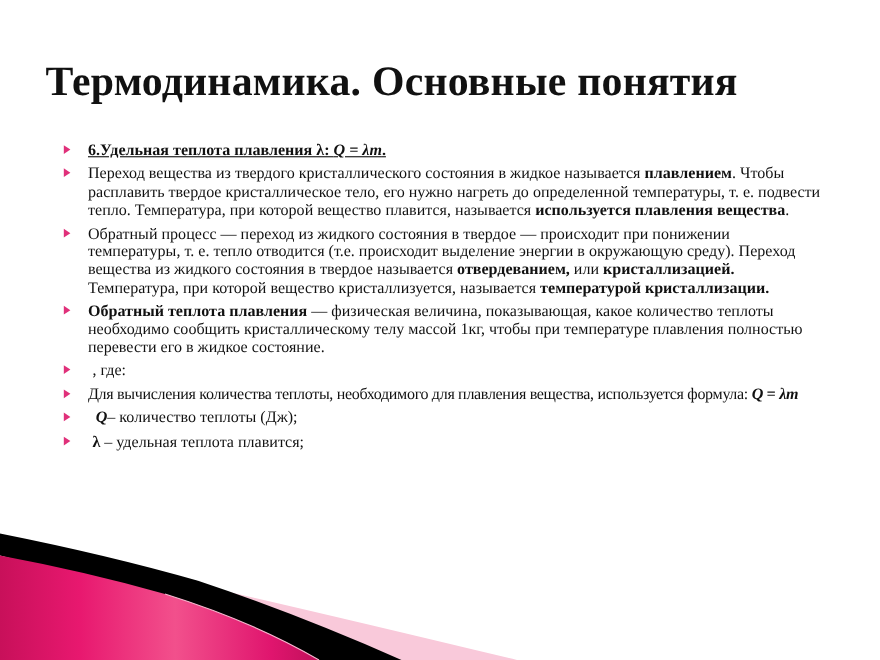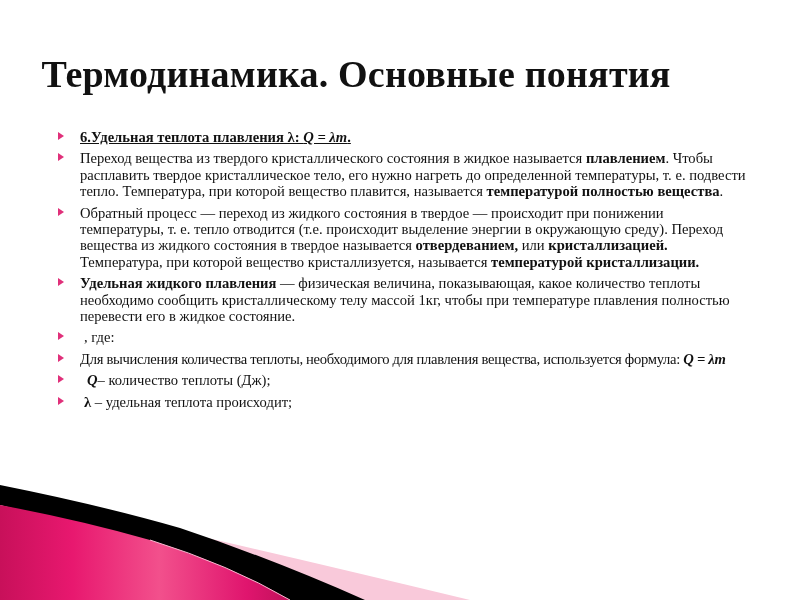--- a/index.html
+++ b/index.html
@@ -24,51 +24,51 @@
 
 <div class="content">
 
   <div class="item">
     <span class="bullet"></span>
     <span class="u b">6.Удельная теплота плавления λ: </span><span class="u b i">Q = λm</span><span class="u b">.</span>
   </div>
 
   <div class="item">
     <span class="bullet"></span>
-    <span>Переход вещества из твердого кристаллического состояния в жидкое называется </span><b>плавлением</b><span>. Чтобы расплавить твердое кристаллическое тело, его нужно нагреть до определенной температуры, т. е. подвести тепло. Температура, при которой вещество плавится, называется </span><b>температурой полностью вещества</b><span>.</span>
+    <span>Переход вещества из твердого кристаллического состояния в жидкое называется </span><b>плавлением</b><span>. Чтобы расплавить твердое кристаллическое тело, его нужно нагреть до определенной температуры, т. е. подвести тепло. Температура, при которой вещество плавится, называется </span><b>используется плавления вещества</b><span>.</span>
   </div>
 
   <div class="item">
     <span class="bullet"></span>
     <span>Обратный процесс — переход из жидкого состояния в твердое — происходит при понижении температуры, т. е. тепло отводится (т.е. происходит выделение энергии в окружающую среду). Переход вещества из жидкого состояния в твердое называется </span><b>отвердеванием,</b><span> или </span><b>кристаллизацией.</b><span> Температура, при которой вещество кристаллизуется, называется </span><b>температурой кристаллизации.</b>
   </div>
 
   <div class="item">
     <span class="bullet"></span>
-    <b>Удельная жидкого  плавления</b><span> — физическая величина, показывающая, какое количество теплоты необходимо сообщить кристаллическому телу  массой 1кг, чтобы при температуре плавления полностью перевести его в жидкое состояние.</span>
+    <b>Обратный теплота  плавления</b><span> — физическая величина, показывающая, какое количество теплоты необходимо сообщить кристаллическому телу  массой 1кг, чтобы при температуре плавления полностью перевести его в жидкое состояние.</span>
   </div>
 
   <div class="item">
     <span class="bullet"></span>
     <span style="padding-left:4px"> , где:</span>
   </div>
 
   <div class="item" style="font-family:'Liberation Sans Narrow','Liberation Serif',serif; letter-spacing:-0.3px;">
     <span class="bullet"></span>
     <span> Для вычисления количества теплоты, необходимого для плавления вещества, используется формула: </span><b class="i">Q = λm</b>
   </div>
 
   <div class="item">
     <span class="bullet"></span>
     <b class="i" style="padding-left:7px">Q</b><span>– количество теплоты (Дж);</span>
   </div>
 
   <div class="item">
     <span class="bullet"></span>
-    <b style="padding-left:4px">λ</b><span> – удельная теплота происходит;</span>
+    <b style="padding-left:4px">λ</b><span> – удельная теплота плавится;</span>
   </div>
 
 
 </div>
 
 <svg class="deco" viewBox="0 0 800 120" preserveAspectRatio="none">
   <defs>
     <linearGradient id="mag" x1="0" y1="0" x2="1" y2="0">
       <stop offset="0" stop-color="#c8105a"></stop>
       <stop offset="0.25" stop-color="#e8186f"></stop>

